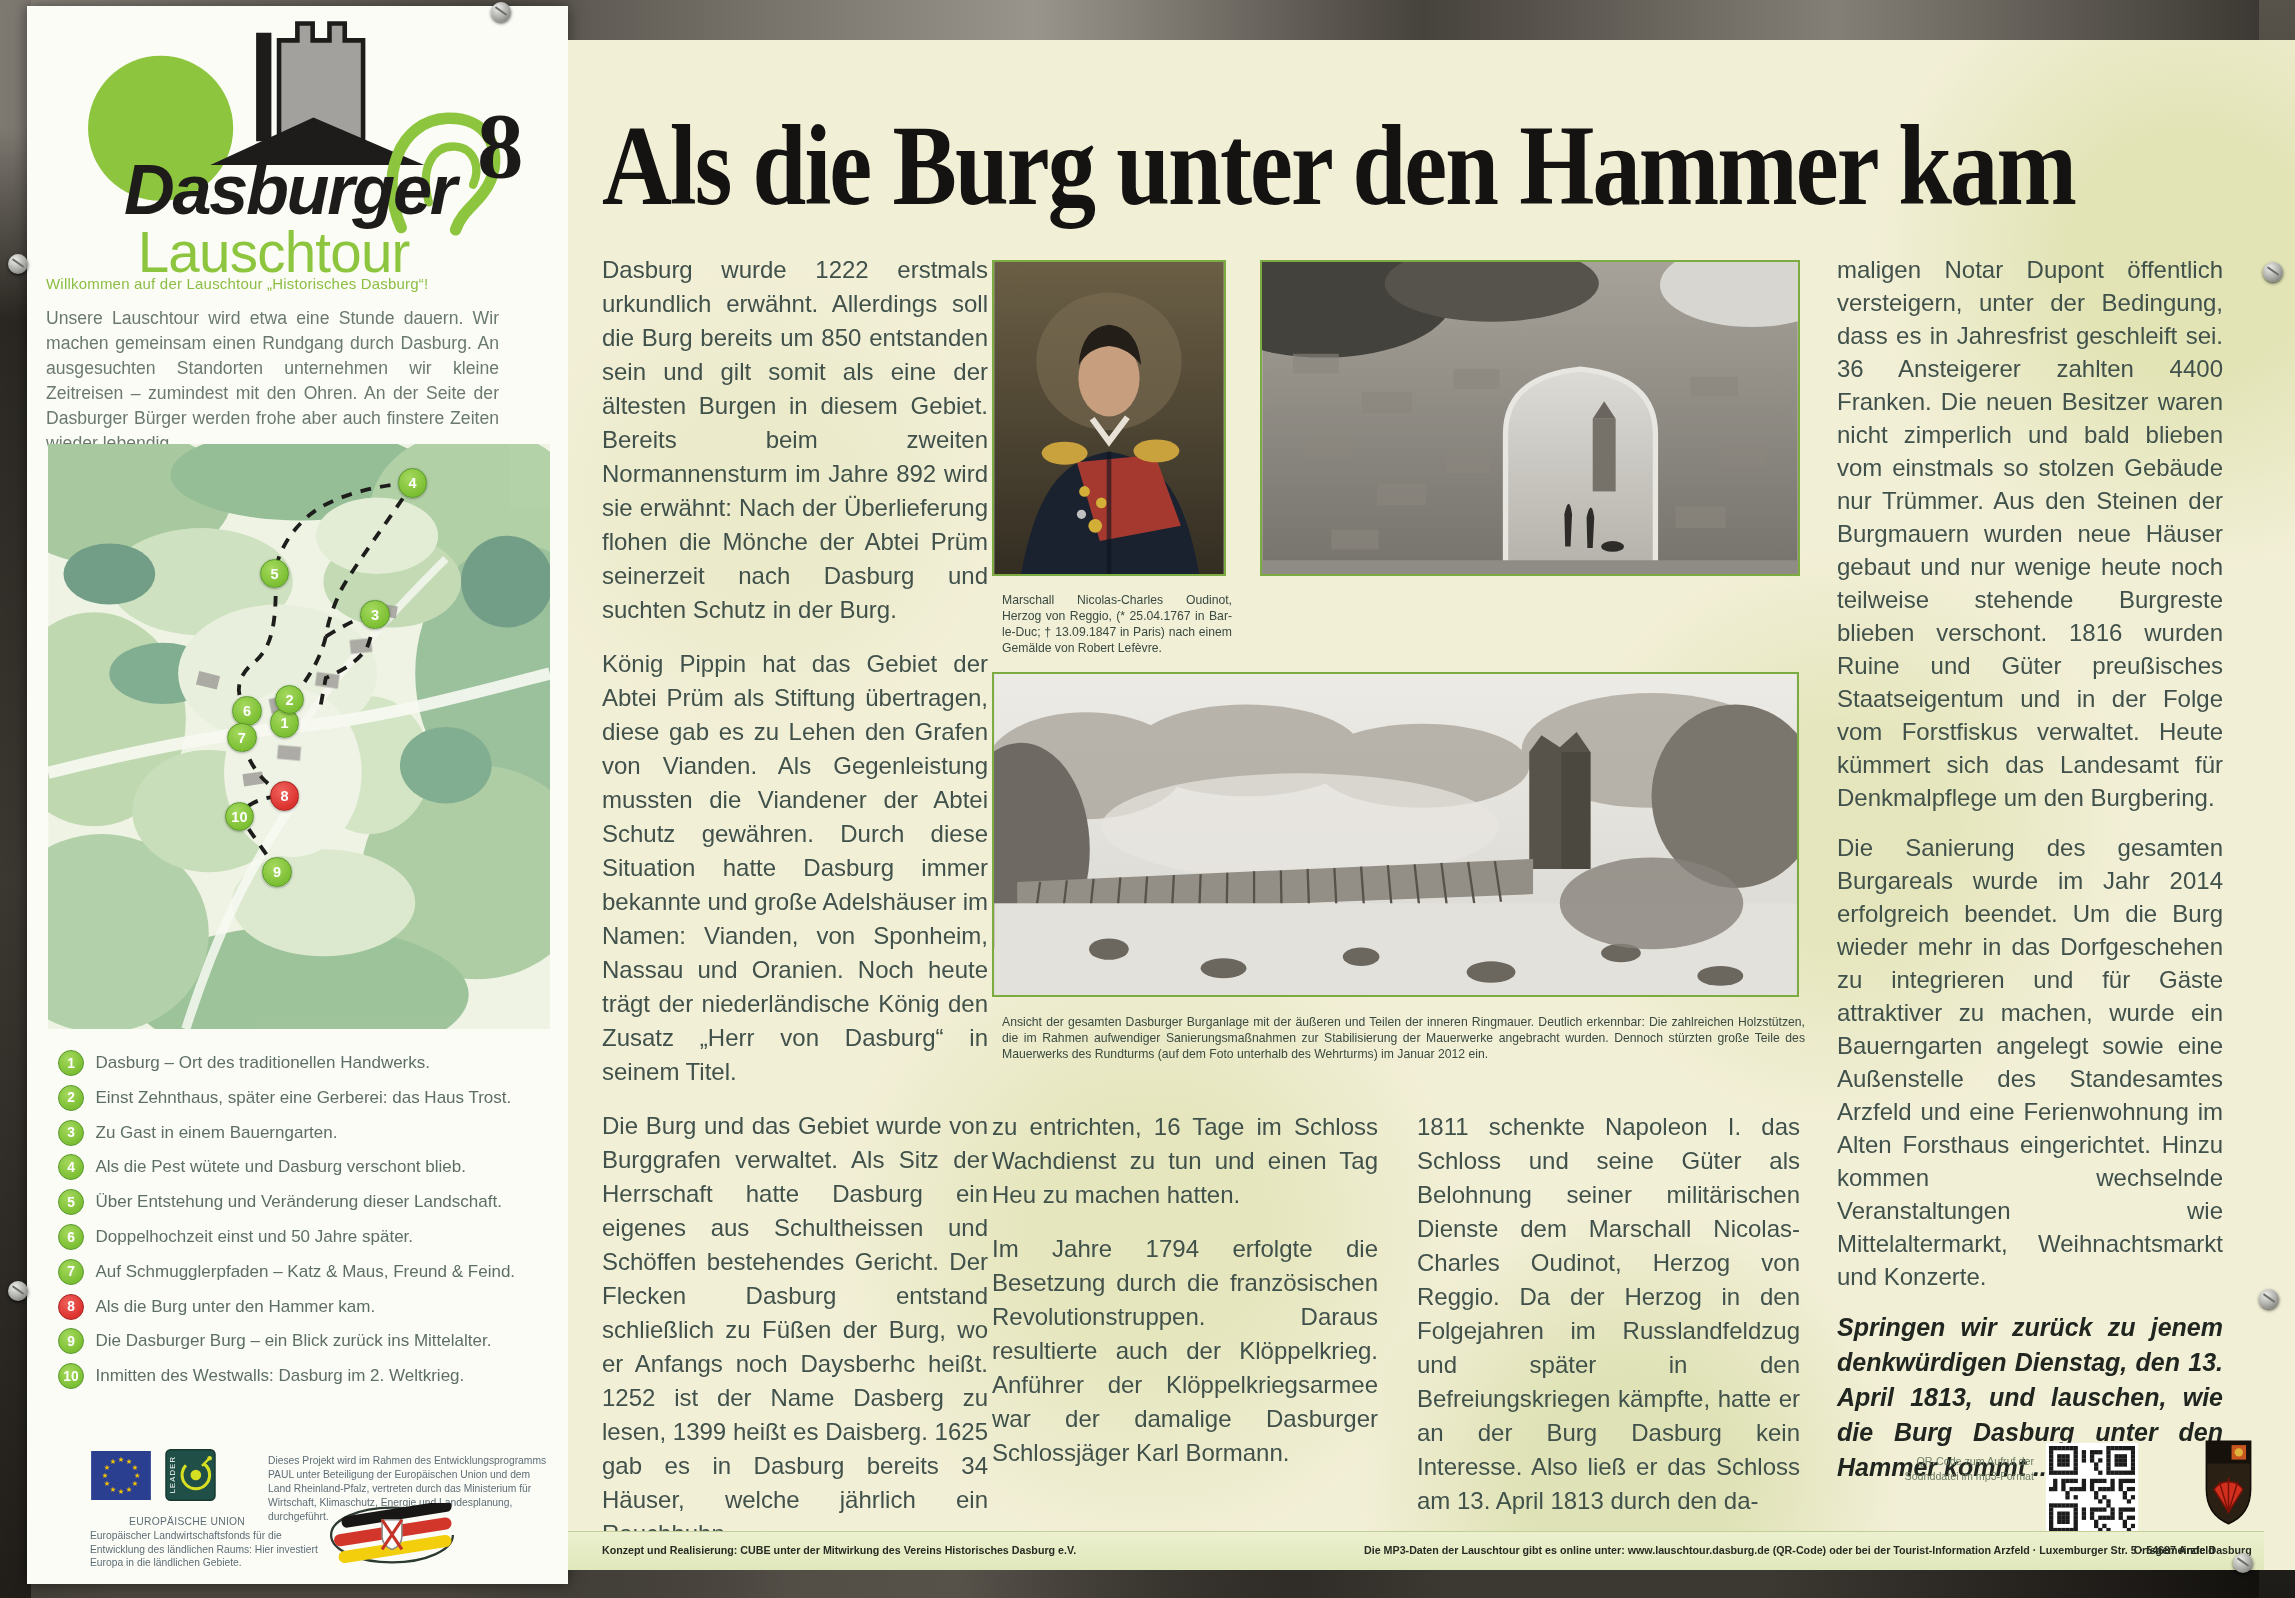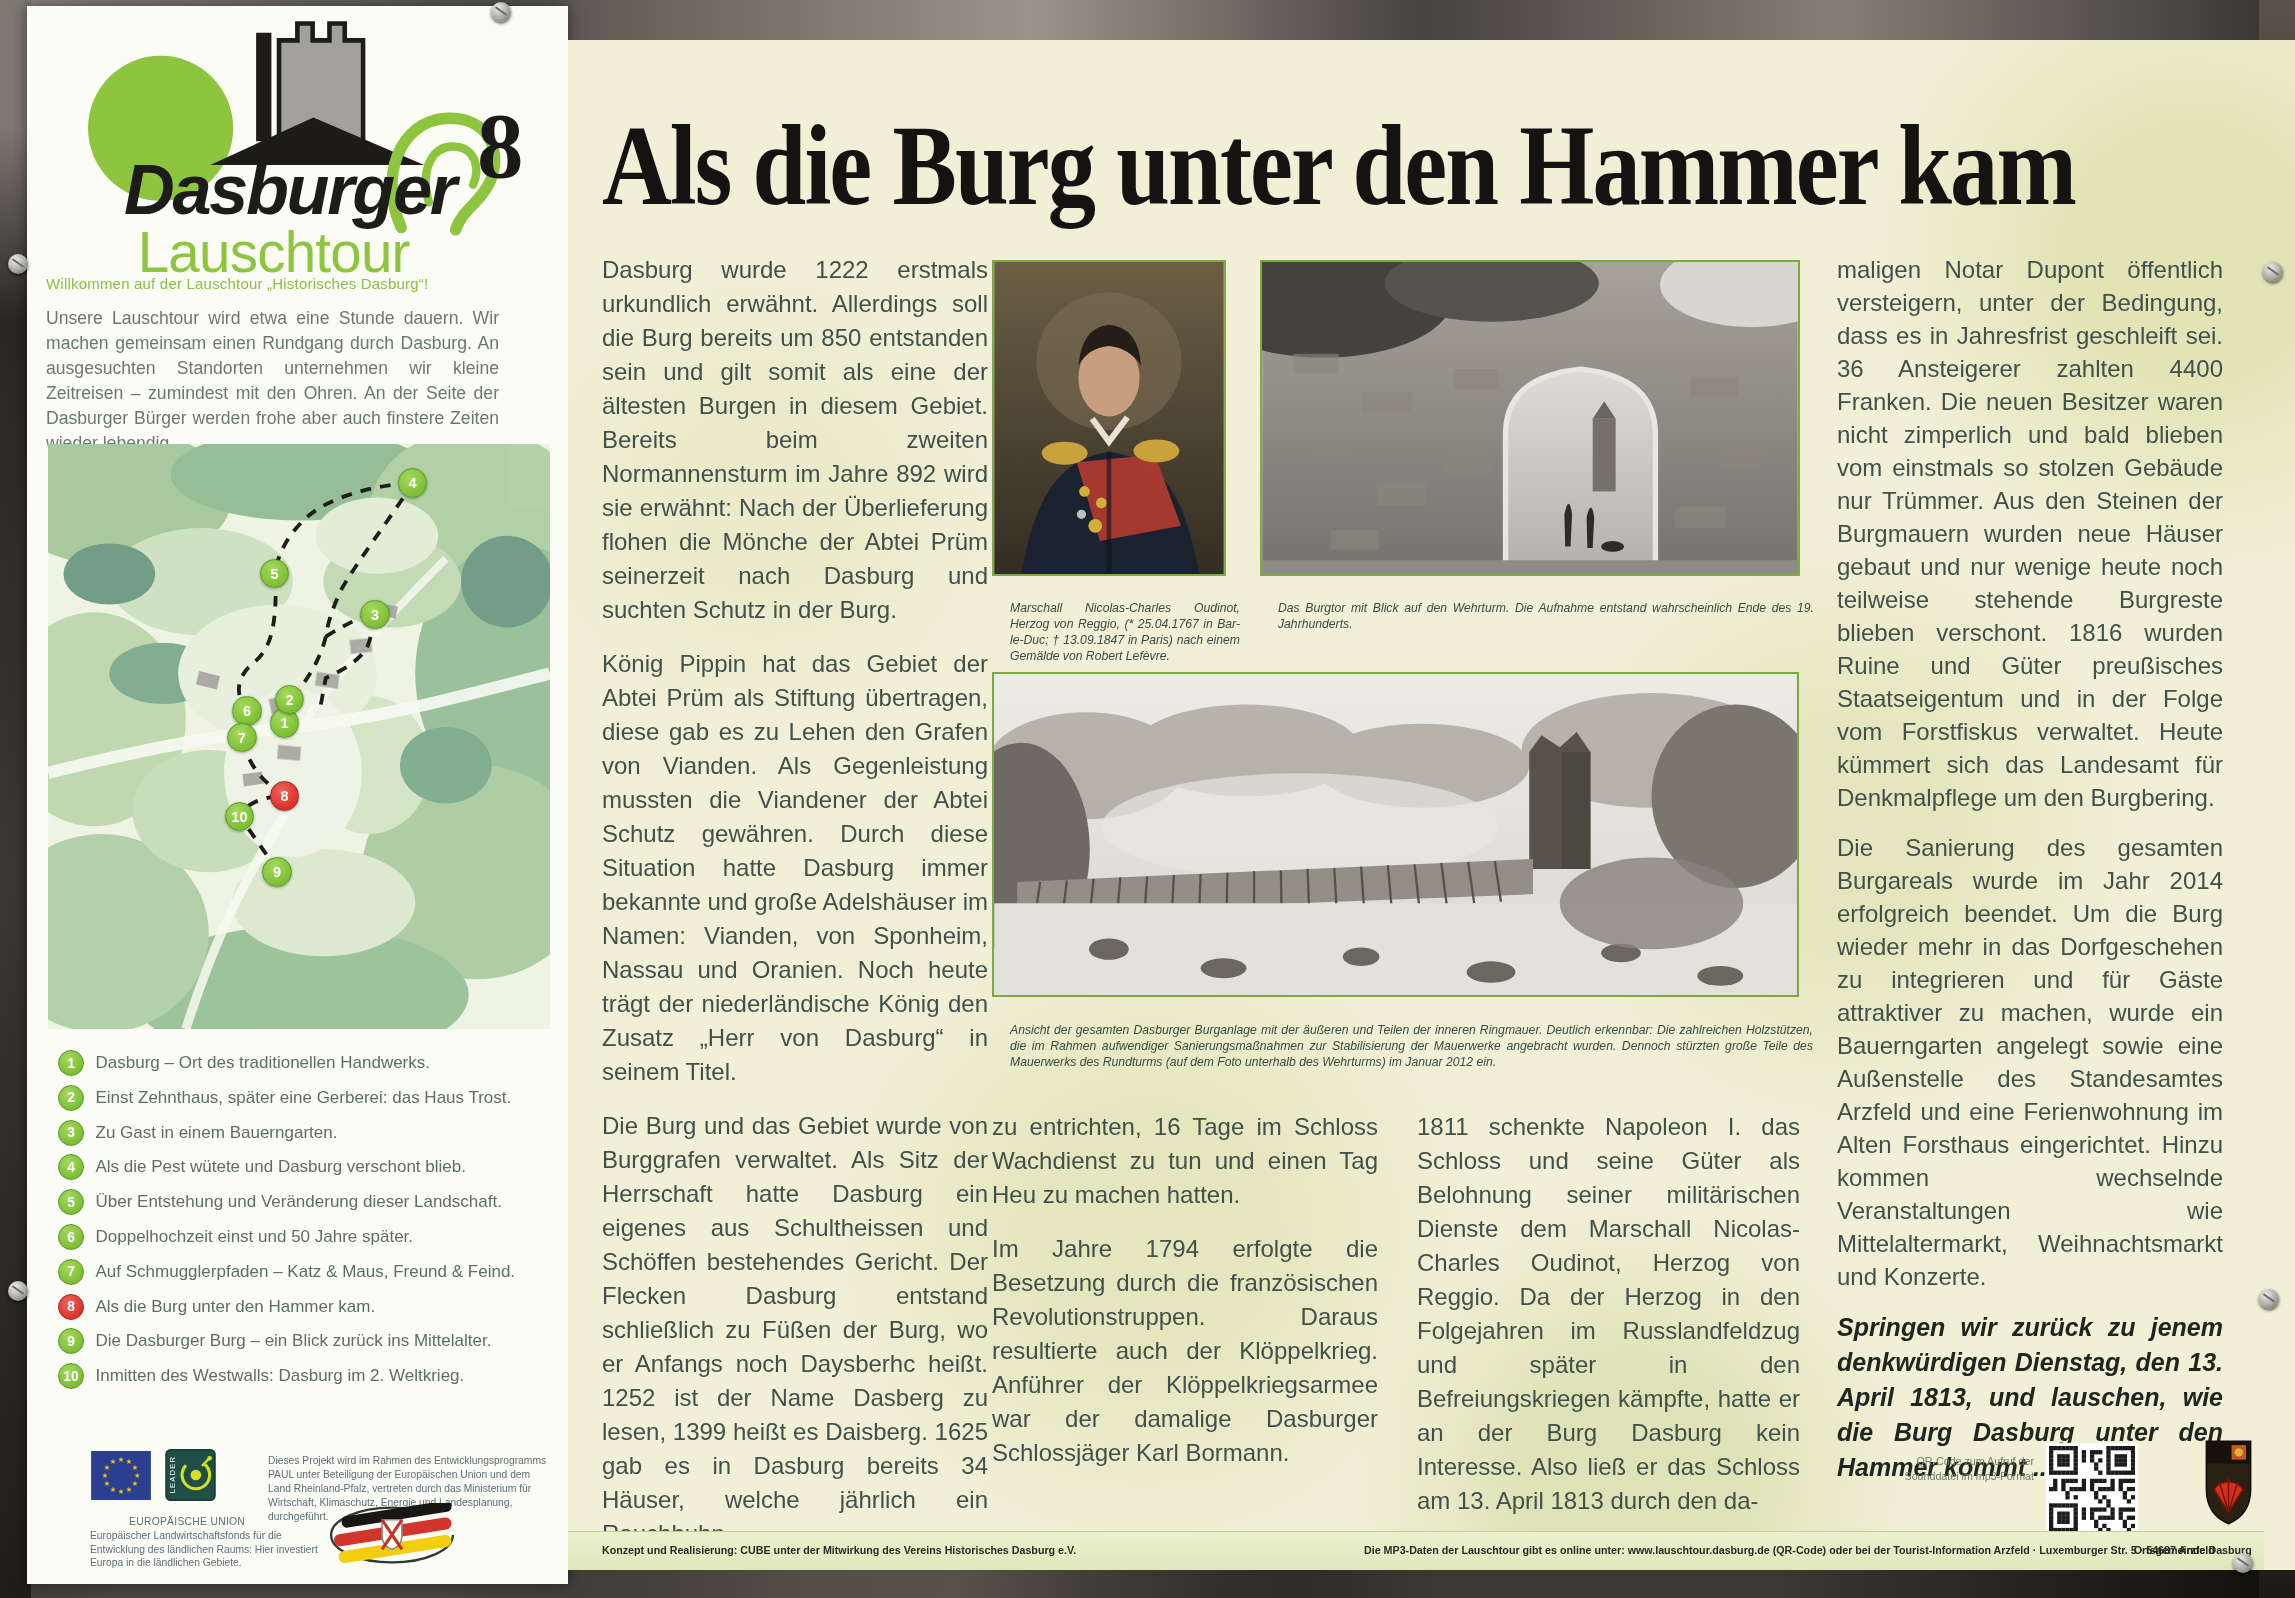--- a/index.html
+++ b/index.html
@@ -71,21 +71,21 @@
   .col{position:absolute;font-size:24px;line-height:34px;color:#40504a;text-align:justify;}
   .col p{margin:0 0 20px;}
   .col1{left:34px;top:213px;width:386px;}
   .col2{left:424px;top:1070px;width:386px;}
   .col3{left:849px;top:1070px;width:383px;}
   .col4{left:1269px;top:213px;width:386px;font-size:24px;line-height:33px;}
   .col4 p{margin:0 0 17px;}
   .outro{font-weight:700;font-style:italic;font-size:25px !important;line-height:35px !important;color:#20251f;}
   .fig{position:absolute;border:2.3px solid #7cab42;box-sizing:content-box;background:#cfccc4;}
   .fig svg{display:block;}
-  .caption{position:absolute;margin:18px;font-style:italic;font-size:12.2px;line-height:16px;
+  .caption{position:absolute;margin:10px;font-size:12.2px;line-height:16px;
     color:#3a4a40;text-align:justify;}
   .cap-portrait{left:424px;top:542px;width:230px;}
   .cap-gate{left:692px;top:542px;width:536px;}
   .cap-pan{left:424px;top:964px;width:803px;}
   .qr-label{position:absolute;left:1301px;top:1414px;width:165px;margin:0;
     font-size:10.7px;line-height:14.5px;color:#6b7c64;text-align:right;}
   .qr-box{position:absolute;left:1481px;top:1406px;width:86px;height:86px;background:#fff;
     box-shadow:0 0 0 3.1px #fff;}
   .shield{position:absolute;left:1636px;top:1399px;}
   .footer-bar{position:absolute;left:0;top:1491px;width:1696px;height:40px;
@@ -333,21 +333,20 @@
         </g>
         <path d="M318,408 V225 Q318,150 416,140 Q514,150 514,225 V408 Z" fill="url(#gsky)" stroke="#e8e6e1" stroke-width="7"></path>
         <rect x="432" y="205" width="30" height="95" fill="#76726a"></rect>
         <polygon points="432,205 447,182 462,205" fill="#6a665f"></polygon>
         <path d="M395,330 q6,-28 10,0 l-2,42 h-7 Z" fill="#2e2c29"></path>
         <path d="M424,334 q6,-26 10,0 l-2,40 h-7 Z" fill="#2e2c29"></path>
         <ellipse cx="458" cy="372" rx="15" ry="7" fill="#2e2c29"></ellipse>
         <rect x="0" y="390" width="700" height="18" fill="#8f8c85"></rect>
       </svg>
     </figure>
-    <figcaption class="caption cap-gate">Das Burgtor mit Blick auf den Wehrturm. Die Aufnahme entstand wahrscheinlich Ende des 19. Jahrhunderts.</figcaption>
 
     <figure class="fig" style="left:424px;top:632px;width:803px;height:321px;margin:0;">
       <svg width="803" height="321" viewBox="0 0 1050 420">
         <defs>
           <linearGradient id="psky" x1="0" y1="0" x2="0" y2="1">
             <stop offset="0" stop-color="#edebe6"></stop>
               <stop offset="1" stop-color="#d8d6d0"></stop>
           </linearGradient>
         </defs>
         <rect width="1050" height="420" fill="url(#psky)"></rect>

